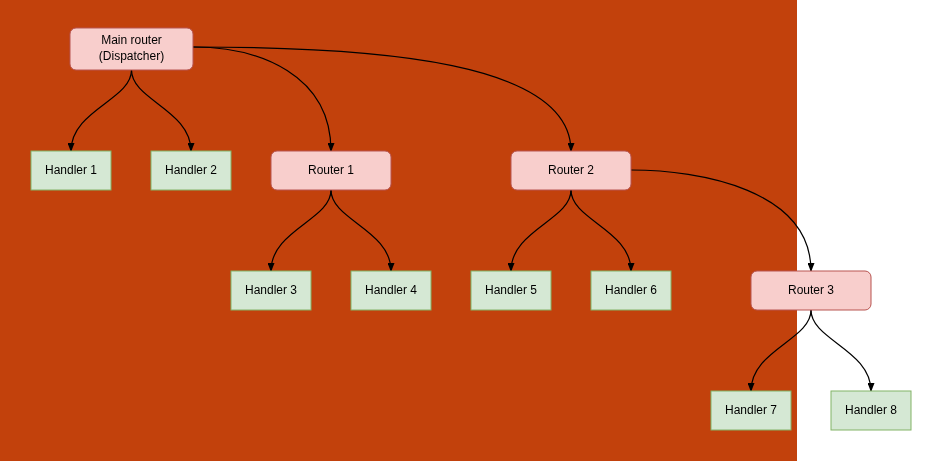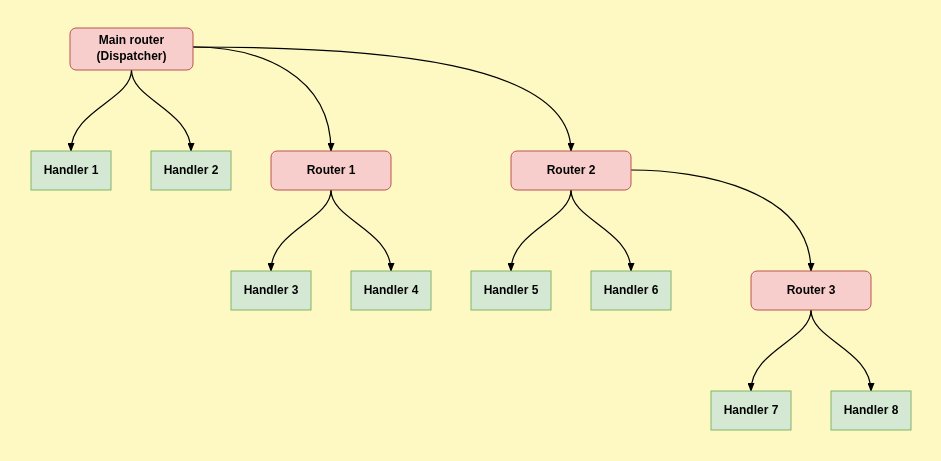--- a/index.html
+++ b/index.html
@@ -8,24 +8,23 @@
     background: #ffffff;
   }
   body {
     width: 941px;
     height: 461px;
     font-family: "Liberation Sans", sans-serif;
     overflow: hidden;
   }
   #diagram-canvas {
     position: relative;
-    width: 941px;
+    width: 797px;
     height: 461px;
-    background: #fef9c3;
-    font-weight: bold;
+    background: #c2410c;
   }
   #diagram-svg {
     position: absolute;
     top: 0;
     left: 0;
     width: 941px;
     height: 461px;
   }
   .node-label {
     font-family: "Liberation Sans", sans-serif;

